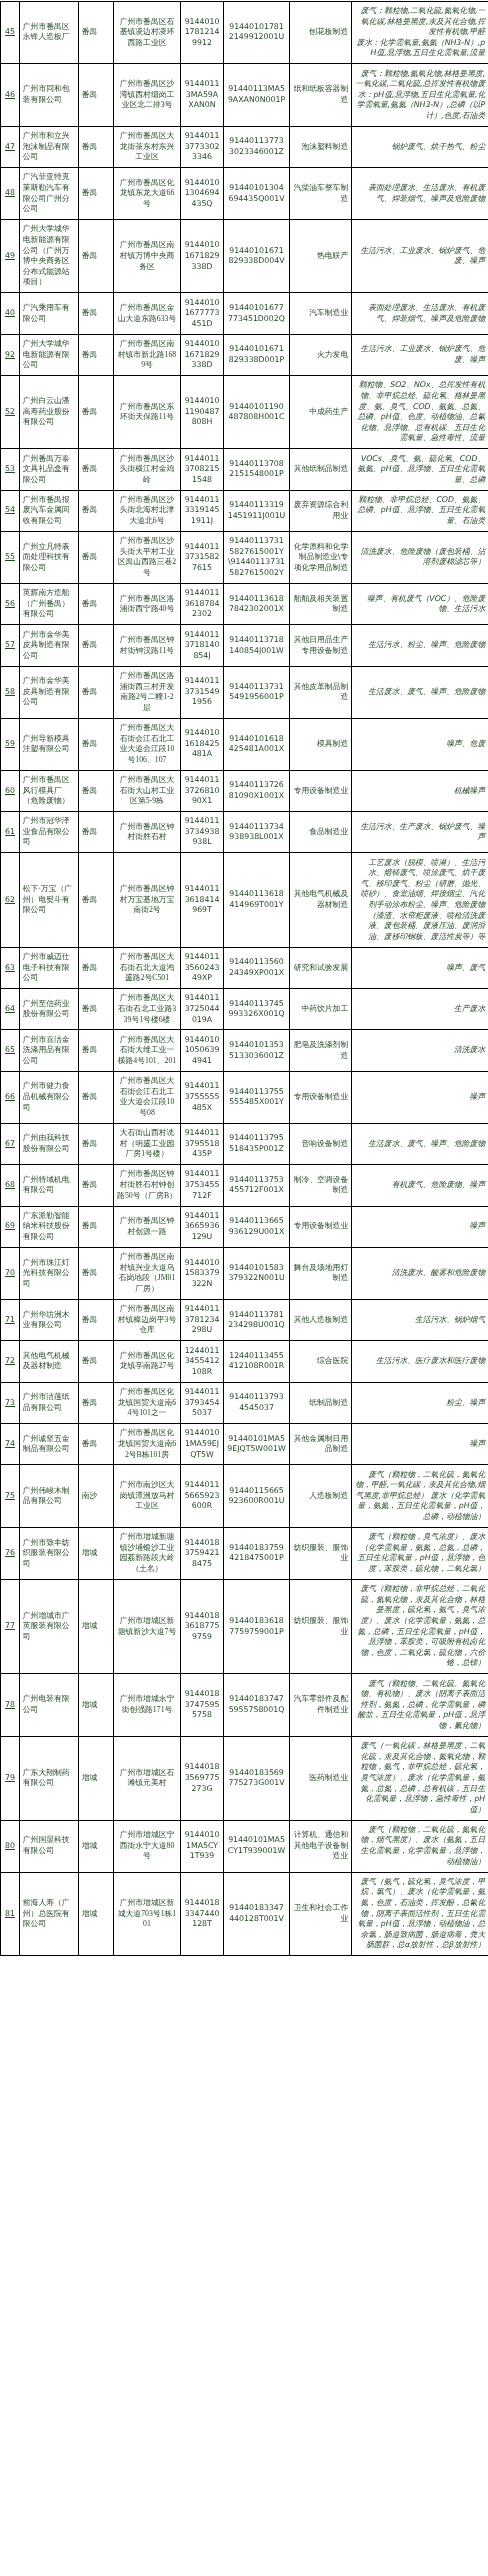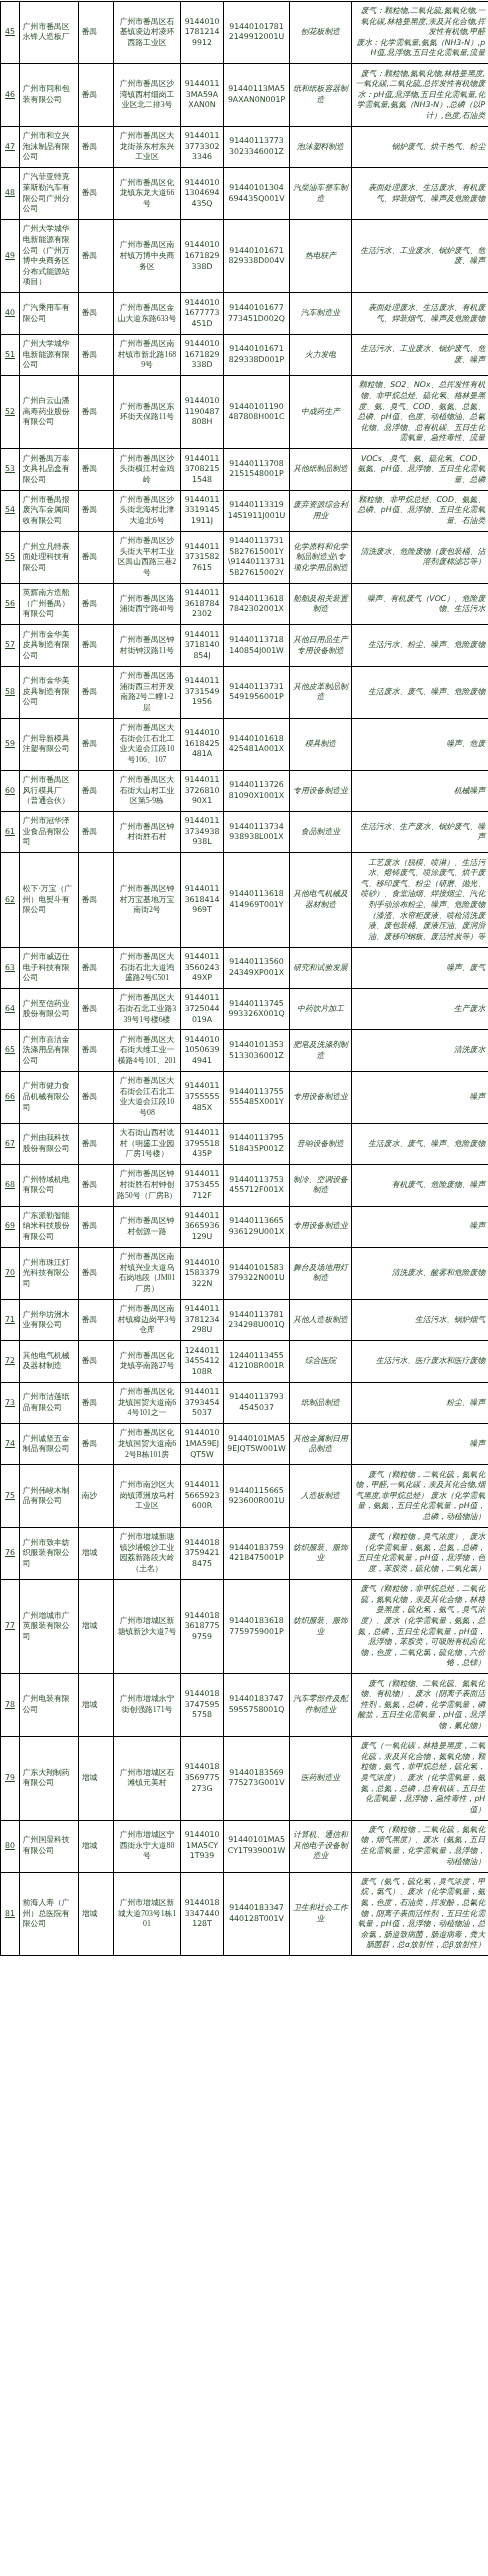--- a/index.html
+++ b/index.html
@@ -19,21 +19,21 @@
     vertical-align:middle;
     padding:4.3px 2.8px;
     overflow:hidden;
   }
   td.c-no{text-align:center;padding:4.3px 1.4px;text-decoration:underline;}
   td.c-name{padding:4.3px 10.6px;text-align:left;word-break:break-all;}
   td.c-district{text-align:left;}
   td.c-address{padding:4.3px 7.8px;text-align:center;word-break:break-all;font-family:Liberation Serif, serif;}
   td.c-credit{padding:4.3px 3.5px;text-align:center;word-break:break-all;}
   td.c-permit{padding:4.3px 3.5px;text-align:center;word-break:break-all;}
-  td.c-industry{padding:4.3px 9.2px;text-align:center;word-break:break-all;font-style:italic;}
+  td.c-industry{padding:4.3px 9.2px;text-align:right;word-break:break-all;}
   td.c-monitoring{padding:4.3px 3.5px;text-align:right;word-break:break-all;white-space:pre-line;font-style:italic;}
 </style>
 </head>
 <body>
 
 <table class="permit-table">
   <colgroup>
     <col style="width:19px">
     <col style="width:59px">
     <col style="width:35px">
@@ -99,21 +99,21 @@
         <td class="c-no">40</td>
         <td class="c-name">广汽乘用车有限公司</td>
         <td class="c-district">番禺</td>
         <td class="c-address">广州市番禺区金山大道东路633号</td>
         <td class="c-credit">91440101677773451D</td>
         <td class="c-permit">91440101677773451D002Q</td>
         <td class="c-industry">汽车制造业</td>
         <td class="c-monitoring">表面处理废水、生活废水、有机废气、焊装烟气、噪声及危险废物</td>
       </tr>
       <tr>
-        <td class="c-no">51</td>
+        <td class="c-no">92</td>
         <td class="c-name">广州大学城华电新能源有限公司</td>
         <td class="c-district">番禺</td>
         <td class="c-address">广州市番禺区南村镇市新北路1689号</td>
         <td class="c-credit">91440101671829338D</td>
         <td class="c-permit">91440101671829338D001P</td>
         <td class="c-industry">火力发电</td>
         <td class="c-monitoring">生活污水、工业废水、锅炉废气、危废、噪声</td>
       </tr>
       <tr>
         <td class="c-no">52</td>
@@ -190,21 +190,21 @@
         <td class="c-name">广州导新模具注塑有限公司</td>
         <td class="c-district">番禺</td>
         <td class="c-address">广州市番禺区大石街会江石北工业大道会江段10号106、107</td>
         <td class="c-credit">91440101618425481A</td>
         <td class="c-permit">91440101618425481A001X</td>
         <td class="c-industry">模具制造</td>
         <td class="c-monitoring">噪声、危废</td>
       </tr>
       <tr>
         <td class="c-no">60</td>
-        <td class="c-name">广州市番禺区风行模具厂（普通合伙）</td>
+        <td class="c-name">广州市番禺区风行模具厂（危险废物）</td>
         <td class="c-district">番禺</td>
         <td class="c-address">广州市番禺区大石街大山村工业区第5-9栋</td>
         <td class="c-credit">9144011372681090X1</td>
         <td class="c-permit">9144011372681090X1001X</td>
         <td class="c-industry">专用设备制造业</td>
         <td class="c-monitoring">机械噪声</td>
       </tr>
       <tr>
         <td class="c-no">61</td>
         <td class="c-name">广州市冠华泽业食品有限公司</td>

